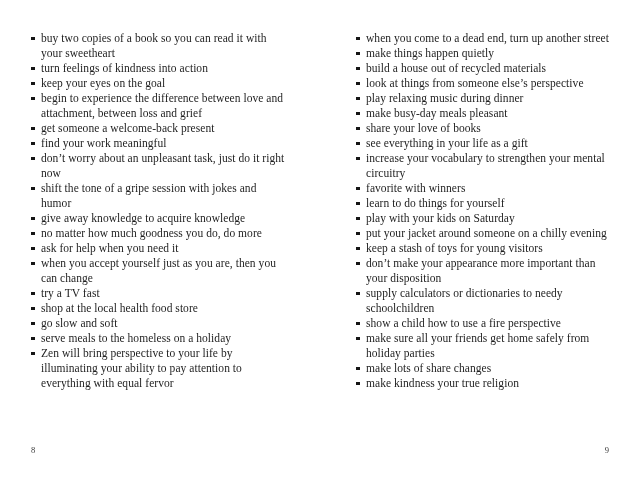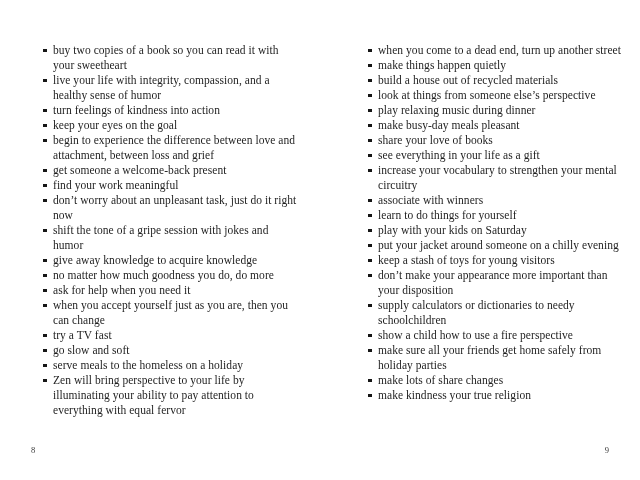--- a/index.html
+++ b/index.html
@@ -13,21 +13,21 @@
   .spread {
     position: relative;
     width: 640px;
     height: 480px;
     background: #ffffff;
     font-family: "Liberation Serif", "DejaVu Serif", serif;
     color: #1e1e1e;
   }
   ul.col {
     list-style: none;
-    margin: 12px;
+    margin: 0;
     padding: 0;
     position: absolute;
     top: 31px;
     width: 256px;
     font-size: 11.5px;
     line-height: 15px;
     letter-spacing: 0.05px;
   }
   #col-left  { left: 31px; }
   #col-right { left: 356px; }
@@ -60,24 +60,20 @@
 
 <div class="spread">
 
   <ul class="col" id="col-left">
       <li>
         <span class="blt"></span>
         <span class="txt">buy two copies of a book so you can read it with your sweetheart</span>
       </li>
       <li>
         <span class="blt"></span>
-        <span class="txt">live your life with integrity, compassion, and a healthy sense of humor</span>
-      </li>
-      <li>
-        <span class="blt"></span>
         <span class="txt">turn feelings of kindness into action</span>
       </li>
       <li>
         <span class="blt"></span>
         <span class="txt">keep your eyes on the goal</span>
       </li>
       <li>
         <span class="blt"></span>
         <span class="txt">begin to experience the difference between love and attachment, between loss and grief</span>
       </li>
@@ -112,20 +108,24 @@
       <li>
         <span class="blt"></span>
         <span class="txt">when you accept yourself just as you are, then you can change</span>
       </li>
       <li>
         <span class="blt"></span>
         <span class="txt">try a TV fast</span>
       </li>
       <li>
         <span class="blt"></span>
+        <span class="txt">shop at the local health food store</span>
+      </li>
+      <li>
+        <span class="blt"></span>
         <span class="txt">go slow and soft</span>
       </li>
       <li>
         <span class="blt"></span>
         <span class="txt">serve meals to the homeless on a holiday</span>
       </li>
       <li>
         <span class="blt"></span>
         <span class="txt">Zen will bring perspective to your life by illuminating your ability to pay attention to everything with equal fervor</span>
       </li>
@@ -163,21 +163,21 @@
       <li>
         <span class="blt"></span>
         <span class="txt">see everything in your life as a gift</span>
       </li>
       <li>
         <span class="blt"></span>
         <span class="txt">increase your vocabulary to strengthen your mental circuitry</span>
       </li>
       <li>
         <span class="blt"></span>
-        <span class="txt">associate with winners</span>
+        <span class="txt">favorite with winners</span>
       </li>
       <li>
         <span class="blt"></span>
         <span class="txt">learn to do things for yourself</span>
       </li>
       <li>
         <span class="blt"></span>
         <span class="txt">play with your kids on Saturday</span>
       </li>
       <li>

